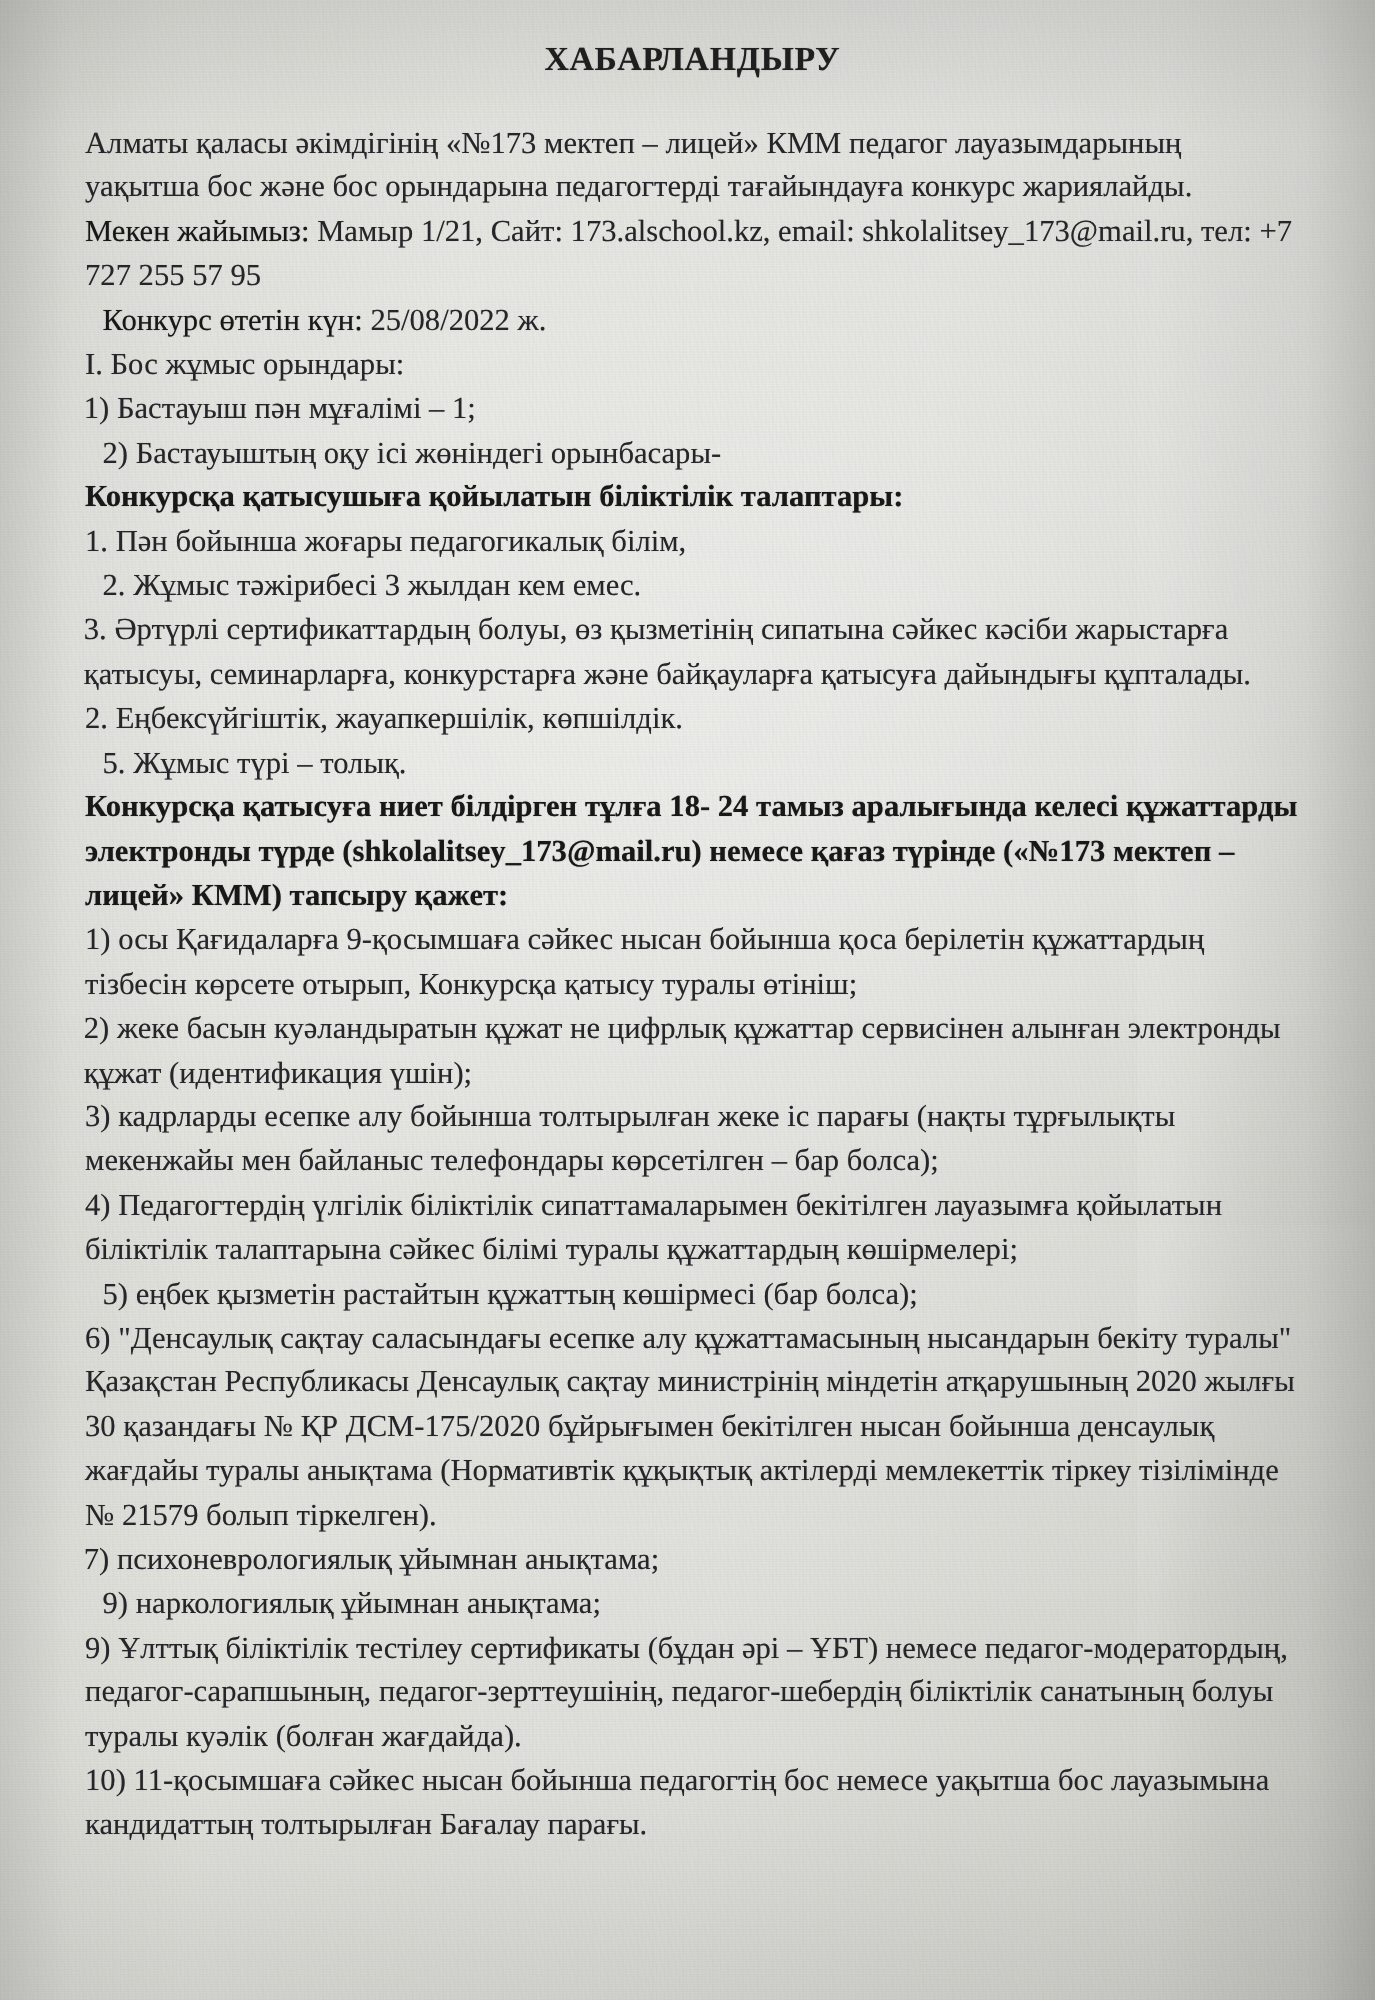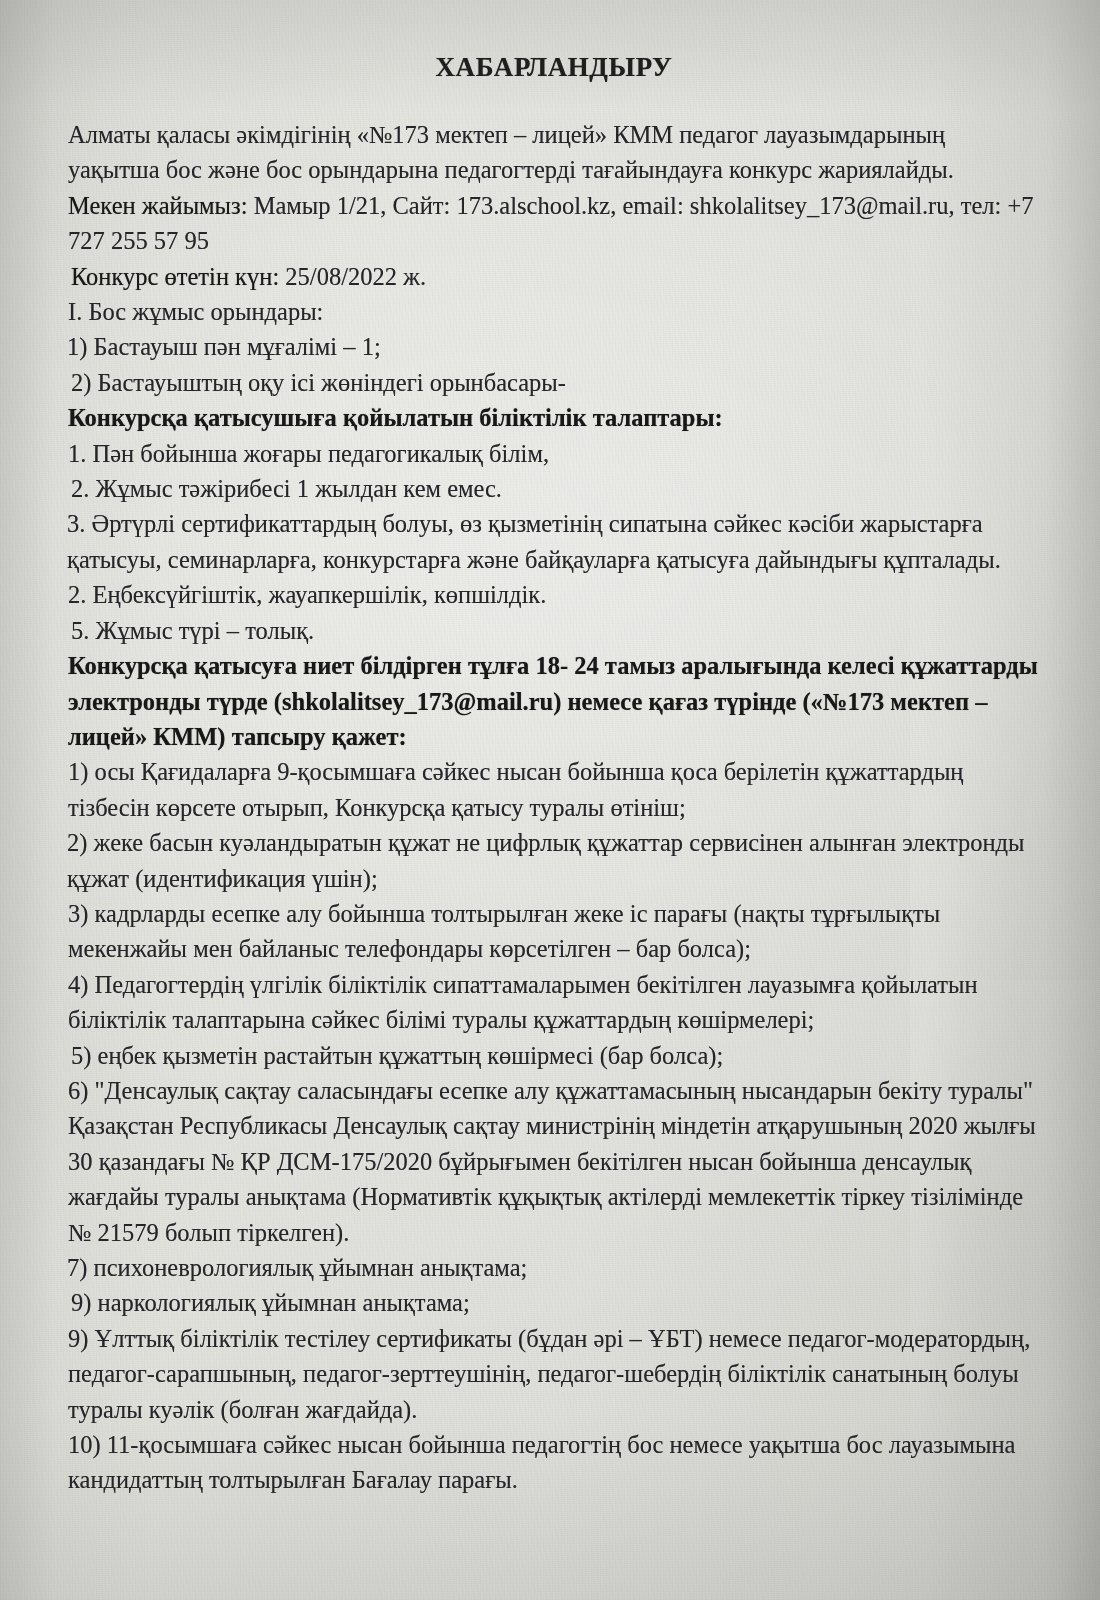--- a/index.html
+++ b/index.html
@@ -58,21 +58,21 @@
     background: linear-gradient(101deg, rgba(255,255,255,0) 0%, rgba(255,255,255,0.30) 42%, rgba(255,255,255,0) 60%);
   }
   .crease-b {
     top: 980px; left: 0; width: 1100px; height: 420px;
     background: linear-gradient(172deg, rgba(255,255,255,0) 0%, rgba(255,255,255,0.22) 48%, rgba(255,255,255,0) 78%);
   }
 
   .content {
     position: relative;
     z-index: 3;
-    padding: 52px 60px 0 68px;
+    padding: 32px 60px 0 68px;
   }
 
   .doc-title {
     text-align: center;
     font-size: 27px;
     font-weight: bold;
     letter-spacing: 0.6px;
     margin: 0 0 34px 0;
     color: #1f1f1f;
     text-shadow: 0 0 0.7px rgba(40,40,40,0.55);
@@ -93,21 +93,21 @@
     font-weight: normal;
     color: #181818;
     text-shadow: 0 0 0.7px rgba(30,30,30,0.6);
   }
   .heading-line {
     font-weight: bold;
     color: #181818;
     text-shadow: 0 0 0.7px rgba(30,30,30,0.6);
   }
   
-  .para:nth-child(3n)  { margin-left: 3px; }
+  .para:nth-child(3n)  { margin-left: 14px; }
   .para:nth-child(5n)  { margin-left: -1px; font-family: Liberation Serif, serif; }
 </style>
 </head>
 <body>
 
 <div class="page">
   <div class="grain"></div>
   <div class="crease crease-a"></div>
   <div class="crease crease-b"></div>
   <div class="vignette"></div>
@@ -127,21 +127,21 @@
       <p class="para"><span>I. Бос жұмыс орындары:</span></p>
 
       <p class="para"><span>1) Бастауыш  пән мұғалімі – 1;</span></p>
 
       <p class="para"><span>2) Бастауыштың оқу ісі жөніндегі орынбасары-</span></p>
 
       <p class="para heading-line"><span>Конкурсқа қатысушыға қойылатын біліктілік талаптары:</span></p>
 
       <p class="para"><span>1. Пән бойынша жоғары педагогикалық білім,</span></p>
 
-      <p class="para"><span>2. Жұмыс тәжірибесі 1 жылдан кем емес.</span></p>
+      <p class="para"><span>2. Жұмыс тәжірибесі 3 жылдан кем емес.</span></p>
 
       <p class="para"><span>3. Әртүрлі сертификаттардың болуы, өз қызметінің сипатына сәйкес кәсіби жарыстарға қатысуы, семинарларға, конкурстарға және байқауларға қатысуға дайындығы құпталады.</span></p>
 
       <p class="para"><span>2. Еңбексүйгіштік, жауапкершілік, көпшілдік.</span></p>
 
       <p class="para"><span>5. Жұмыс түрі – толық.</span></p>
 
       <p class="para heading-line"><span>Конкурсқа қатысуға ниет білдірген тұлға 18- 24 тамыз аралығында келесі құжаттарды электронды түрде (shkolalitsey_173@mail.ru) немесе қағаз түрінде («№173 мектеп – лицей» КММ) тапсыру қажет:</span></p>
 
       <p class="para"><span>1) осы Қағидаларға 9-қосымшаға сәйкес нысан бойынша қоса берілетін құжаттардың тізбесін көрсете отырып, Конкурсқа қатысу туралы өтініш;</span></p>

